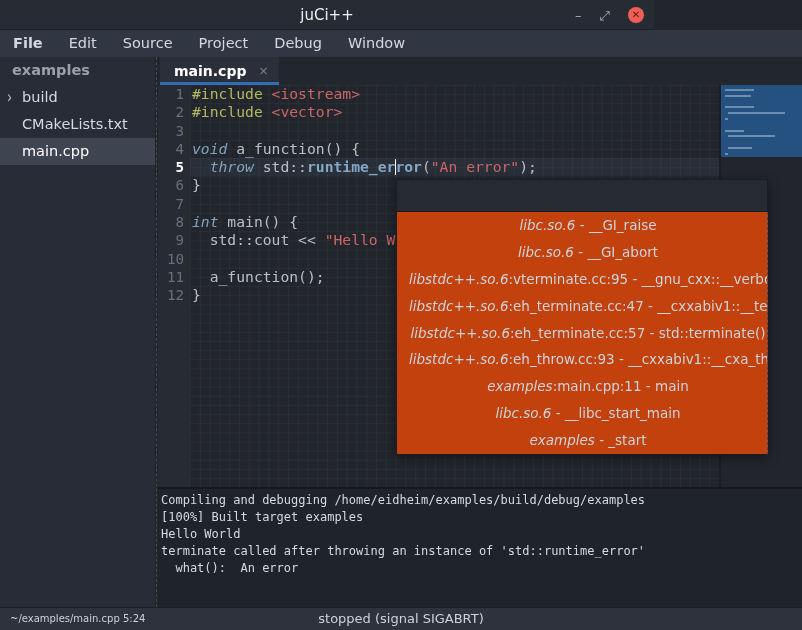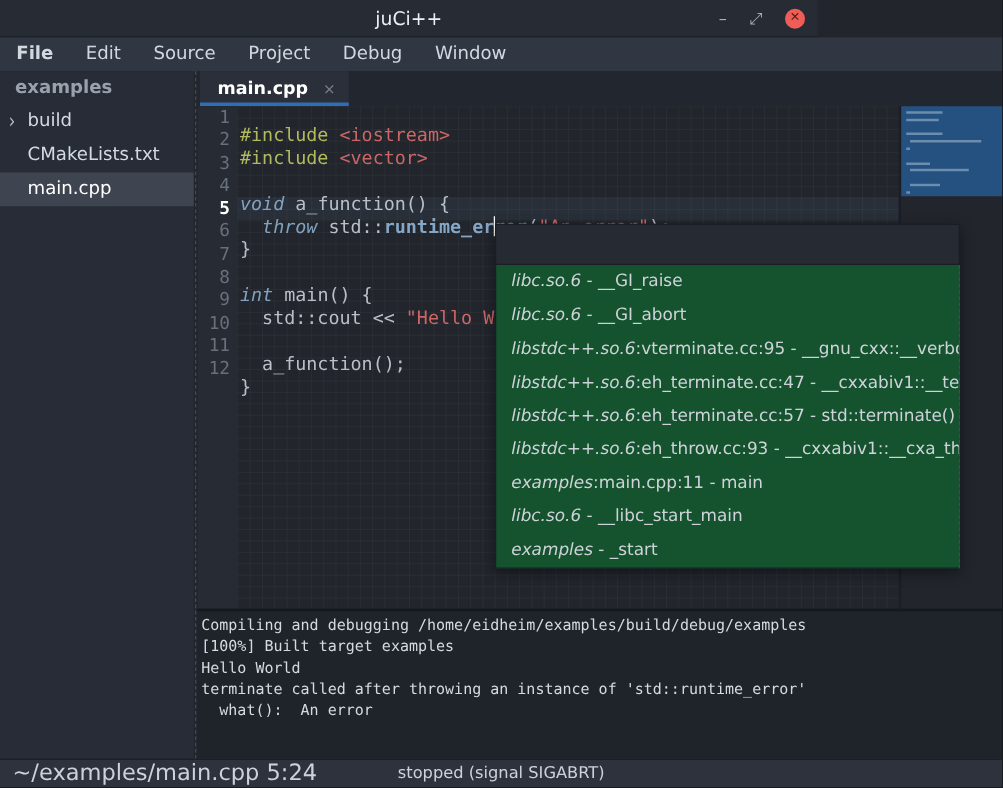--- a/index.html
+++ b/index.html
@@ -51,31 +51,31 @@
   .tk-str{color:#cc6666;}
   .caret{display:inline-block;width:1.5px;margin:0 -0.75px;height:16px;background:#ffffff;vertical-align:-3px;}
   .scrollgap{position:absolute;left:719px;top:85px;width:2px;height:402px;background:#1b1e24;}
   
   .minimap{position:absolute;left:721px;top:85px;width:81px;height:402px;background:#22262c;}
   .map-visible{position:absolute;left:0;top:0;width:81px;height:72px;background:#24517f;overflow:hidden;}
   .map-bar{position:absolute;height:2px;background:rgba(195,214,238,0.45);}
   
   .popup{position:absolute;left:396px;top:179px;width:372px;box-shadow:0 3px 10px rgba(0,0,0,0.45);}
   .popup-top{height:33px;background:#262b33;border:1px solid #1a1e24;}
-  .popup-list{background:#14532d;border:1px solid #1a1e24;border-top:none;border-right:1px dashed #424a58;}
+  .popup-list{background:#c2410c;border:1px solid #1a1e24;border-top:none;border-right:1px dashed #424a58;text-align:center;}
   .stack-row{height:26.9px;line-height:26.9px;padding-left:12px;font-size:13.5px;color:#ced3da;white-space:nowrap;overflow:hidden;}
   .stack-row .lib{font-style:italic;}
   .stack-row .file{font-weight:normal;}
   .stack-row.selected{background:#2067ac;color:#ffffff;}
   
   .terminal{position:absolute;left:158px;top:487px;width:644px;height:120px;background:#1f232a;border-top:2px solid #15181d;padding:3px 0 0 3px;}
   .term-line{font-family:"DejaVu Sans Mono",monospace;font-size:12px;line-height:17px;color:#d5dae0;white-space:pre;}
   
   .statusbar{position:absolute;left:0;top:607px;width:802px;height:23px;background:#2d323d;border-top:1px solid #1c2026;}
-  .status-left{position:absolute;left:10px;top:0;height:22px;line-height:22px;font-size:18px;color:#ccd2da;}
+  .status-left{position:absolute;left:10px;top:0;height:22px;line-height:22px;font-size:10px;color:#ccd2da;}
   .status-center{position:absolute;left:0;right:0;top:0;height:22px;line-height:22px;text-align:center;font-size:13px;color:#ccd2da;}
 </style>
 </head>
 <body>
 
 <div class="win">
 
   <div class="titlebar">
     <div class="title">juCi++</div>
     <div class="winbtns">
@@ -122,21 +122,21 @@
         <div class="ln">6</div>
         <div class="ln">7</div>
         <div class="ln">8</div>
         <div class="ln">9</div>
         <div class="ln">10</div>
         <div class="ln">11</div>
         <div class="ln">12</div>
       </div>
     <div class="code-area" id="code-area">
       <div class="curline"></div>
-      <div id="code-lines" style="position:relative;margin-top:15px;">
+      <div id="code-lines" style="position:relative;">
           <div class="code-line"><span class="tk-pp">#include </span><span class="tk-str">&lt;iostream&gt;</span></div>
           <div class="code-line"><span class="tk-pp">#include </span><span class="tk-str">&lt;vector&gt;</span></div>
           <div class="code-line"></div>
           <div class="code-line"><span class="tk-kw">void</span><span class="tk-pl"> a_function() {</span></div>
           <div class="code-line"><span class="tk-pl">  </span><span class="tk-kw">throw</span><span class="tk-pl"> std::</span><span class="tk-kwb">runtime_er</span><span class="caret"></span><span class="tk-kwb">ror</span><span class="tk-pl">(</span><span class="tk-str">"An error"</span><span class="tk-pl">);</span></div>
           <div class="code-line"><span class="tk-pl">}</span></div>
           <div class="code-line"></div>
           <div class="code-line"><span class="tk-kw">int</span><span class="tk-pl"> main() {</span></div>
           <div class="code-line"><span class="tk-pl">  std::cout &lt;&lt; </span><span class="tk-str">"Hello W</span></div>
           <div class="code-line"></div>

